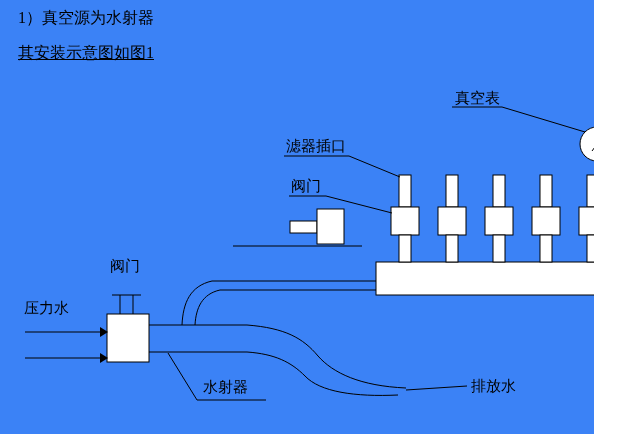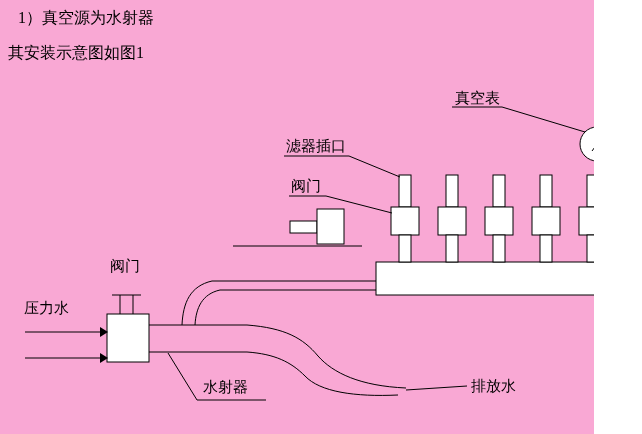--- a/index.html
+++ b/index.html
@@ -1,20 +1,20 @@
 <!DOCTYPE html>
 <html><head>
 <meta charset="utf-8">
 <style>
   html,body{margin:0;padding:0;background:#fff;}
-  #page{position:relative;width:594px;height:434px;background:#f9a8d4;overflow:hidden;
+  #page{position:relative;width:594px;height:434px;background:#3b82f6;overflow:hidden;
         font-family:"Liberation Serif",serif;color:#000;}
   .hline{position:absolute;font-size:16px;white-space:nowrap;}
   #hline1{left:18px;top:8px;}
-  #hline2{left:8px;top:43px;}
+  #hline2{left:18px;top:43px;text-decoration:underline;}
   #watermark{position:absolute;left:228px;top:5px;
              font-family:"DejaVu Sans Mono","Liberation Mono",monospace;
              font-weight:bold;font-size:13px;letter-spacing:1.5px;color:#0000cc;}
   svg{position:absolute;left:0;top:0;}
   .ln{fill:none;stroke:#000;stroke-width:1;}
   .bx{fill:#ffffff;stroke:#000;stroke-width:1;}
   .ah{fill:#000;stroke:none;}
   .lbl{font-family:"Liberation Serif",serif;font-size:15px;fill:#000;}
 </style>
 </head>

